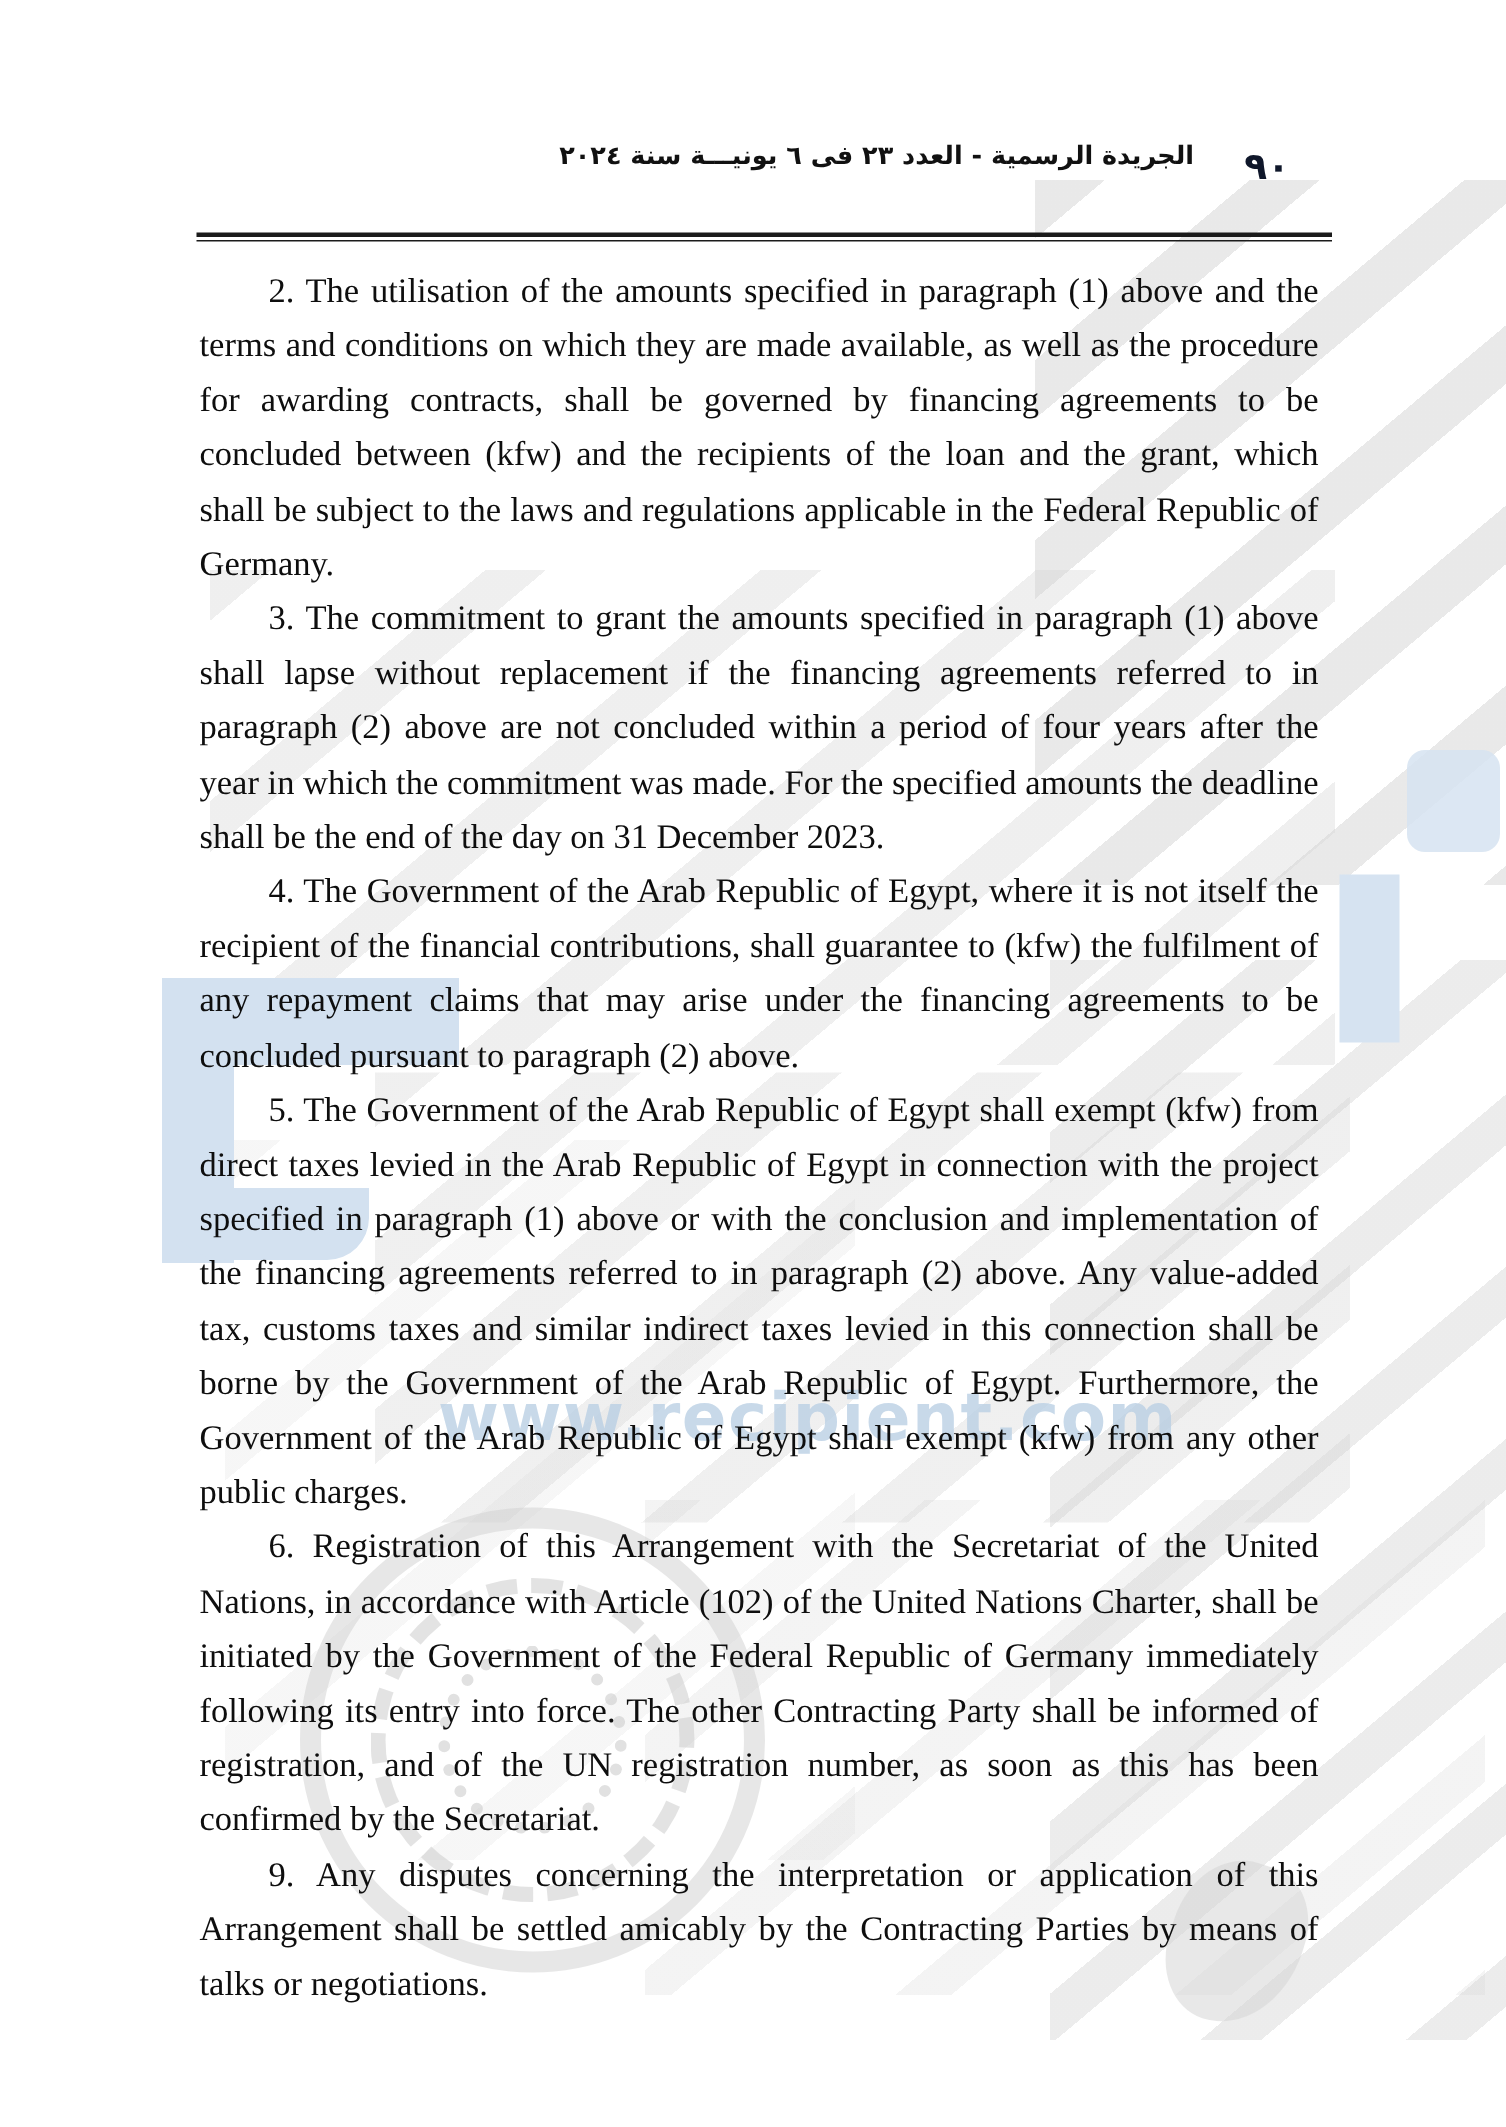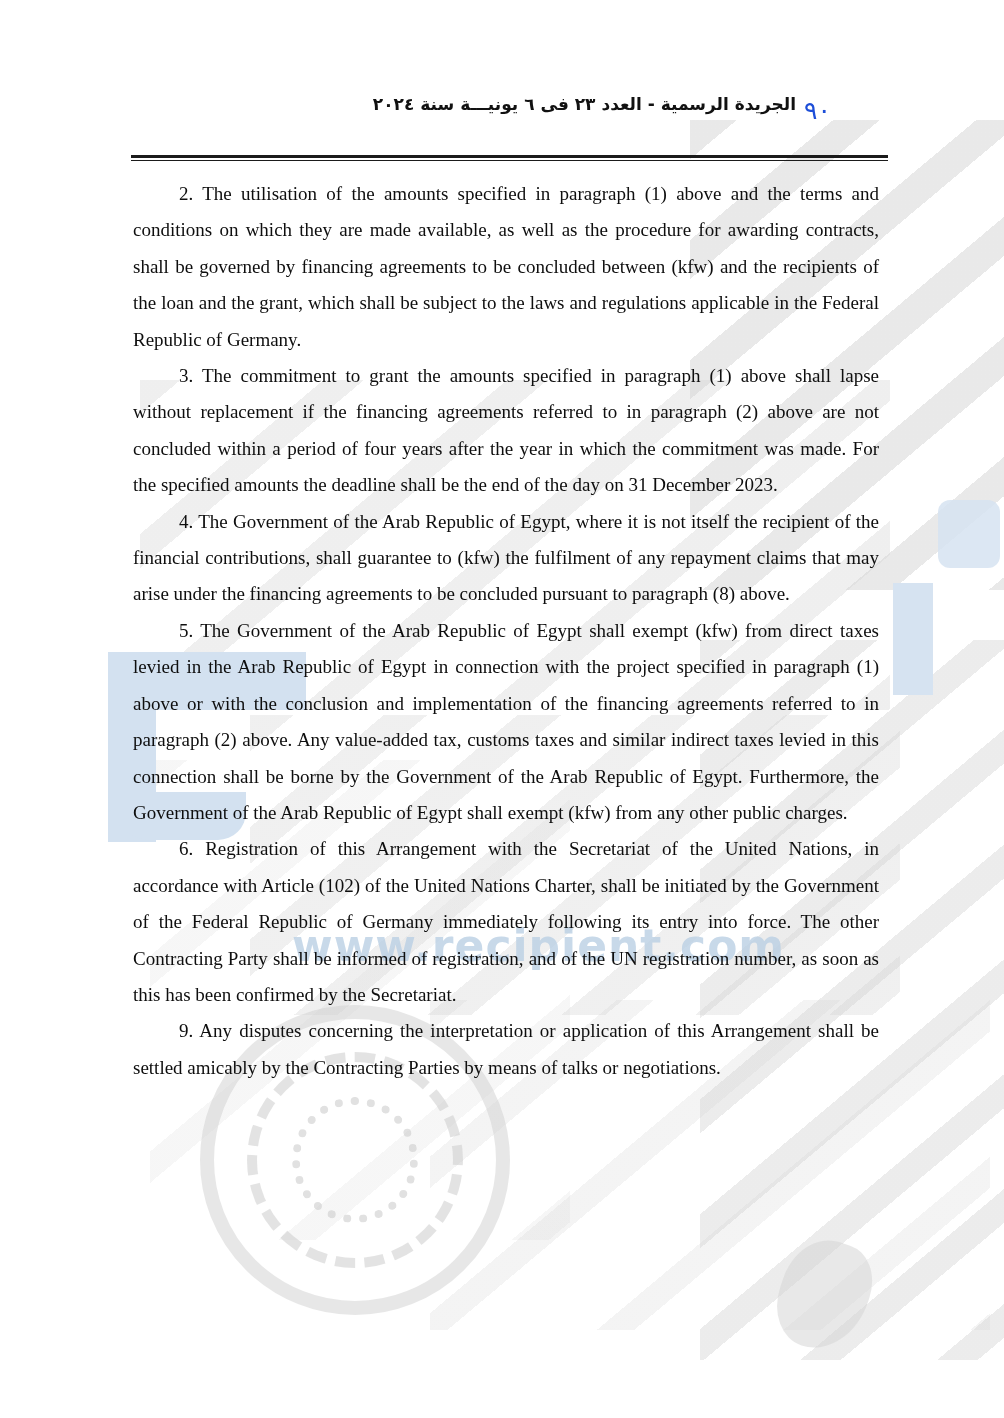--- a/index.html
+++ b/index.html
@@ -16,36 +16,36 @@
   
   .header-title {
     position:absolute; top:94px; left:272px; width:524px;
     text-align:right; direction:rtl;
     font-family:"DejaVu Sans", sans-serif;
     font-weight:bold; font-size:17px; color:#111;
     z-index:3; white-space:nowrap;
   }
   .page-number {
     position:absolute; top:96px; left:804px; width:56px;
-    text-align:left;
+    text-align:right;
     font-family:"DejaVu Sans", sans-serif;
-    font-weight:normal; font-size:25px; color:#1d4ed8;
+    font-weight:bold; font-size:25px; color:#0f172a;
     z-index:3;
   }
   .header-rule {
     position:absolute; left:131px; top:155px; width:757px; height:2px;
     border-top:3px solid #1b1b1b;
     border-bottom:1px solid #1b1b1b;
     z-index:3;
   }
 
   
   .document-body {
     position:absolute; left:133px; top:176px; width:746px;
-    font-size:19px; line-height:36.4px;
+    font-size:23px; line-height:36.4px;
     text-align:justify;
     z-index:2;
   }
   .document-body p { margin:0; text-indent:46px; }
 
   
   .wm { position:absolute; pointer-events:none; }
   .wm-stripes-a { left:690px; top:120px; width:314px; height:470px; z-index:0; opacity:.85;
     background:repeating-linear-gradient(140deg, rgba(208,208,208,.55) 0 30px, transparent 30px 92px); }
   .wm-stripes-b { left:140px; top:380px; width:750px; height:330px; z-index:0; opacity:.8;
@@ -120,19 +120,19 @@
 
   <div class="wm wm-url">www.recipient.com</div>
 
   <div class="header-title">الجريدة الرسمية - العدد ٢٣ فى ٦ يونيـــة سنة ٢٠٢٤</div>
   <div class="page-number">٩٠</div>
   <div class="header-rule"></div>
 
   <div class="document-body">
     <p>2. The utilisation of the amounts specified in paragraph (1) above and the terms and conditions on which they are made available, as well as the procedure for awarding contracts, shall be governed by financing agreements to be concluded between (kfw) and the recipients of the loan and the grant, which shall be subject to the laws and regulations applicable in the Federal Republic of Germany.</p>
     <p>3. The commitment to grant the amounts specified in paragraph (1) above shall lapse without replacement if the financing agreements referred to in paragraph (2) above are not concluded within a period of four years after the year in which the commitment was made. For the specified amounts the deadline shall be the end of the day on 31 December 2023.</p>
-    <p>4. The Government of the Arab Republic of Egypt, where it is not itself the recipient of the financial contributions, shall guarantee to (kfw) the fulfilment of any repayment claims that may arise under the financing agreements to be concluded pursuant to paragraph (8) above.</p>
+    <p>4. The Government of the Arab Republic of Egypt, where it is not itself the recipient of the financial contributions, shall guarantee to (kfw) the fulfilment of any repayment claims that may arise under the financing agreements to be concluded pursuant to paragraph (2) above.</p>
     <p>5. The Government of the Arab Republic of Egypt shall exempt (kfw) from direct taxes levied in the Arab Republic of Egypt in connection with the project specified in paragraph (1) above or with the conclusion and implementation of the financing agreements referred to in paragraph (2) above. Any value-added tax, customs taxes and similar indirect taxes levied in this connection shall be borne by the Government of the Arab Republic of Egypt. Furthermore, the Government of the Arab Republic of Egypt shall exempt (kfw) from any other public charges.</p>
     <p>6. Registration of this Arrangement with the Secretariat of the United Nations, in accordance with Article (102) of the United Nations Charter, shall be initiated by the Government of the Federal Republic of Germany immediately following its entry into force. The other Contracting Party shall be informed of registration, and of the UN registration number, as soon as this has been confirmed by the Secretariat.</p>
     <p>9. Any disputes concerning the interpretation or application of this Arrangement shall be settled amicably by the Contracting Parties by means of talks or negotiations.</p>
   </div>
 
 </div>
 
 </body></html>

